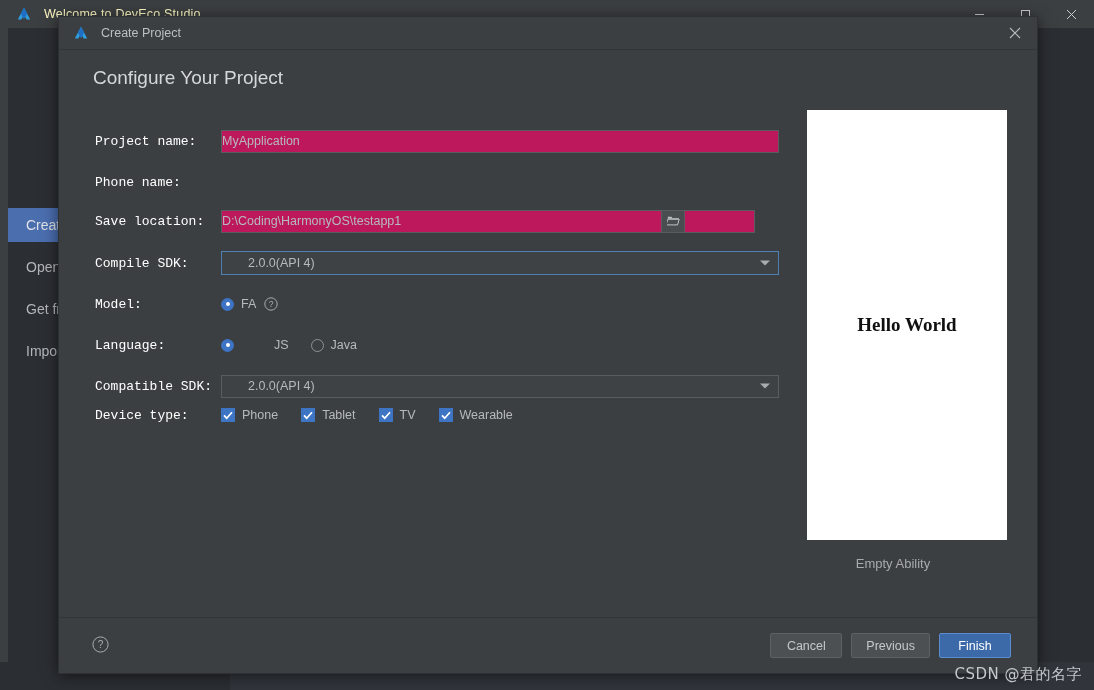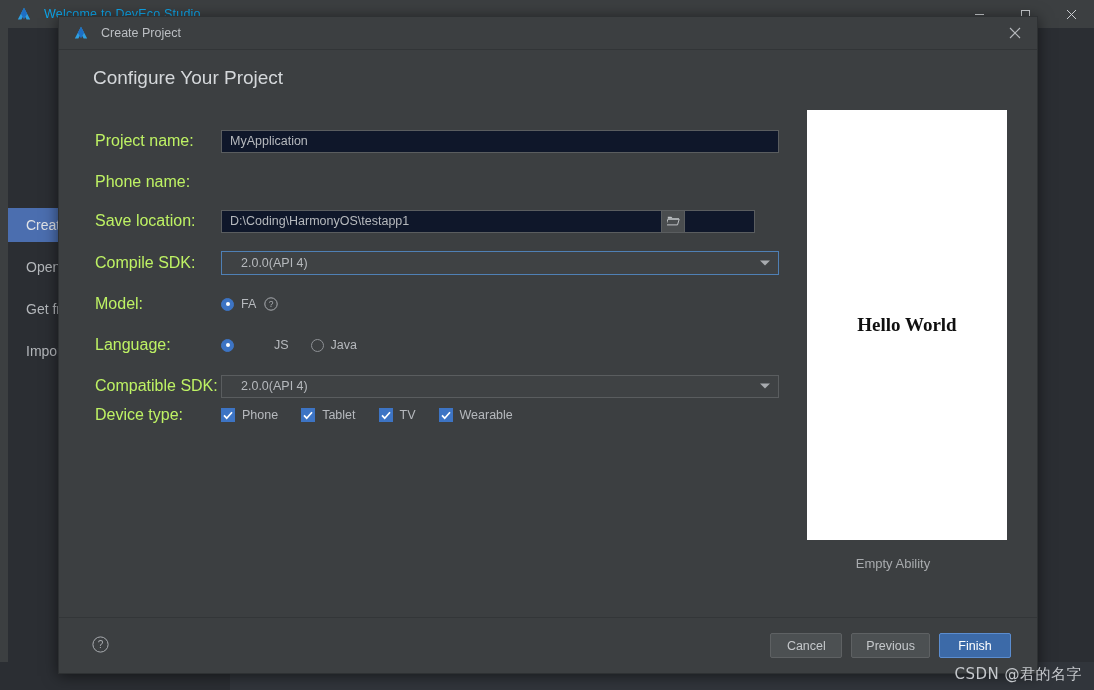--- a/index.html
+++ b/index.html
@@ -37,21 +37,21 @@
     align-items: center;
   }
   .bg-title-icon {
     margin-left: 16px;
     width: 16px; height: 16px;
     display: block;
   }
   .bg-title-text {
     margin-left: 12px;
     font-size: 12.5px;
-    color: #0ea5e9;
+    color: #fef9c3;
     letter-spacing: 0.2px;
   }
   .win-controls {
     position: absolute;
     right: 0; top: 0;
     height: 28px;
     display: flex;
   }
   .win-btn {
     width: 46px; height: 28px;
@@ -170,44 +170,44 @@
   }
   .row {
     position: absolute;
     left: 36px;
     height: 24px;
     display: flex;
     align-items: center;
   }
   .row-label {
     width: 126px;
-    font-size: 16px;
-    color: #bef264;
+    font-size: 13px;
+    color: #ffffff;
     flex: none;
+    font-family: Liberation Mono, monospace;
   }
   .field {
     position: relative;
     width: 558px;
     height: 23px;
-    background: #0f172a;
+    background: #be185d;
     border: 1px solid #5a5d5f;
     box-sizing: border-box;
     display: flex;
     align-items: center;
-    padding-left: 8px;
     font-size: 12.5px;
     color: #b6b9bd;
   }
   .field.focused {
     border: 1px solid #4f80b5;
     background: #3f4244;
   }
   .field.combo {
     background: #3f4244;
-    padding-left: 19px;
+    padding-left: 26px;
   }
   .field-text { pointer-events:none; }
   .browse-btn {
     position: absolute;
     left: 566px;
     width: 24px; height: 23px;
     background: #4a4d4f;
     border: 1px solid #5a5d5f;
     box-sizing: border-box;
     display: flex;

